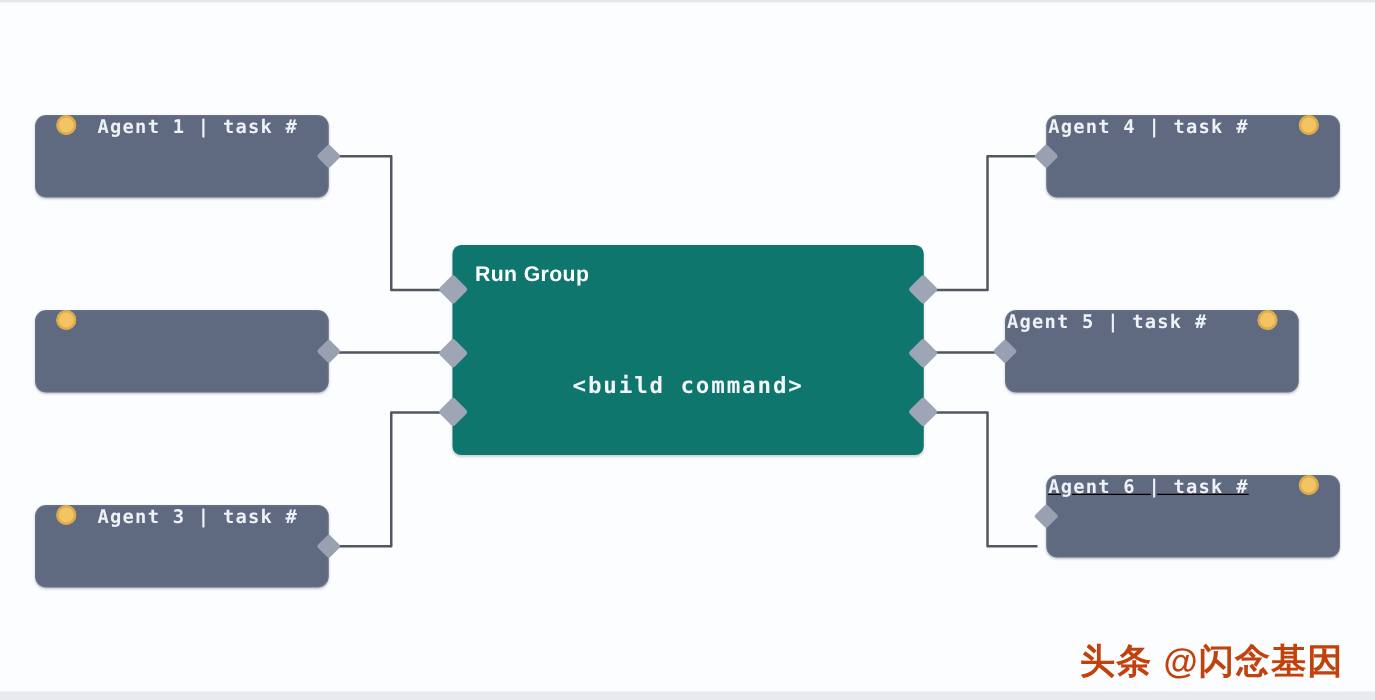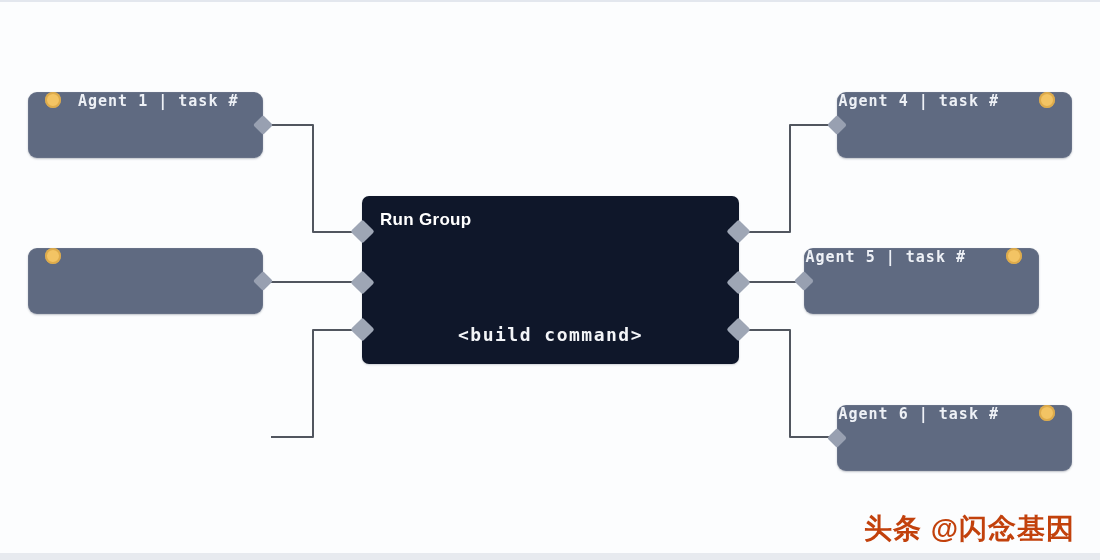--- a/index.html
+++ b/index.html
@@ -38,33 +38,33 @@
     position:absolute;width:14px;height:14px;border-radius:2px;
     background:#98a0b1;transform:rotate(45deg);
     top:50%;margin-top:-7px;
   }
   .agent.left  .port{right:-7px;}
   .agent.right .port{left:-7px;}
 
   
   .group{
     position:absolute;left:362px;top:196px;width:377px;height:168px;
-    background:#0f172a;border-radius:7px;
+    background:#0f766e;border-radius:7px;
     box-shadow:0 1px 2px rgba(45,55,75,.22);
   }
   .group .title{
     position:absolute;left:18px;top:14px;color:#ffffff;
     font-weight:700;font-size:17px;letter-spacing:.3px;
     font-family:"Liberation Sans",sans-serif;
   }
   .group .command{
     position:absolute;left:0;right:0;top:102px;text-align:center;
     color:#f3f5f8;white-space:pre;
     font-family:"DejaVu Sans Mono","Liberation Mono",monospace;
-    font-weight:700;font-size:18px;letter-spacing:1.5px;margin-top:26px;
+    font-weight:700;font-size:18px;letter-spacing:1.5px;
   }
   .gport{
     position:absolute;width:17px;height:17px;border-radius:2px;
     background:#9ea6b5;transform:rotate(45deg);
   }
   .gport.in{left:-8px;}
   .gport.out{right:-8px;}
   .gport.p1{top:27px;}   
   .gport.p2{top:78px;}   
   .gport.p3{top:125px;}  
@@ -95,20 +95,25 @@
 
   <div class="agent left" style="left:28px;top:92px;">
     <span class="dot"></span>
     <span class="label">Agent 1 | task #</span>
     <span class="port"></span>
   </div>
   <div class="agent left" style="left:28px;top:248px;">
     <span class="dot"></span>
     <span class="port"></span>
   </div>
+  <div class="agent left" style="left:28px;top:404px;">
+    <span class="dot"></span>
+    <span class="label">Agent 3 | task #</span>
+    <span class="port"></span>
+  </div>
 
   <div class="group">
     <span class="gport in p1"></span>
     <span class="gport in p2"></span>
     <span class="gport in p3"></span>
     <span class="gport out p1"></span>
     <span class="gport out p2"></span>
     <span class="gport out p3"></span>
     <div class="title">Run Group</div>
     <div class="command">&lt;build command&gt;</div>
@@ -117,21 +122,21 @@
   <div class="agent right" style="left:837px;top:92px;">
     <span class="port"></span>
     <span class="label">Agent 4 | task #</span>
     <span class="dot"></span>
   </div>
   <div class="agent right" style="left:804px;top:248px;">
     <span class="port"></span>
     <span class="label">Agent 5 | task #</span>
     <span class="dot"></span>
   </div>
-  <div class="agent right" style="left:837px;top:405px;">
+  <div class="agent right" style="left:837px;top:380px;text-decoration:underline;">
     <span class="port"></span>
     <span class="label">Agent 6 | task #</span>
     <span class="dot"></span>
   </div>
 
   <div class="watermark">头条 @闪念基因</div>
 
 </div>
 
 </body></html>

